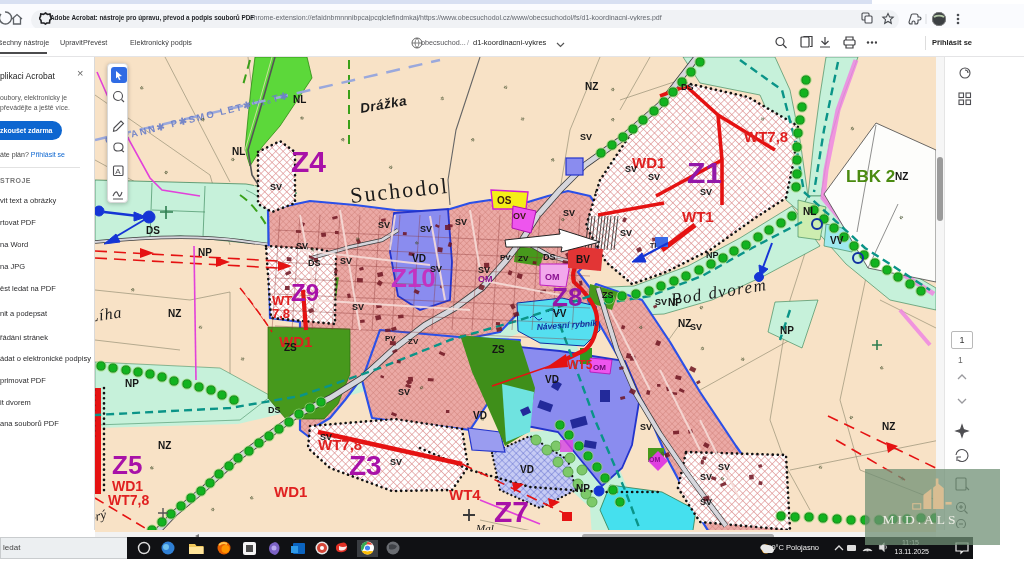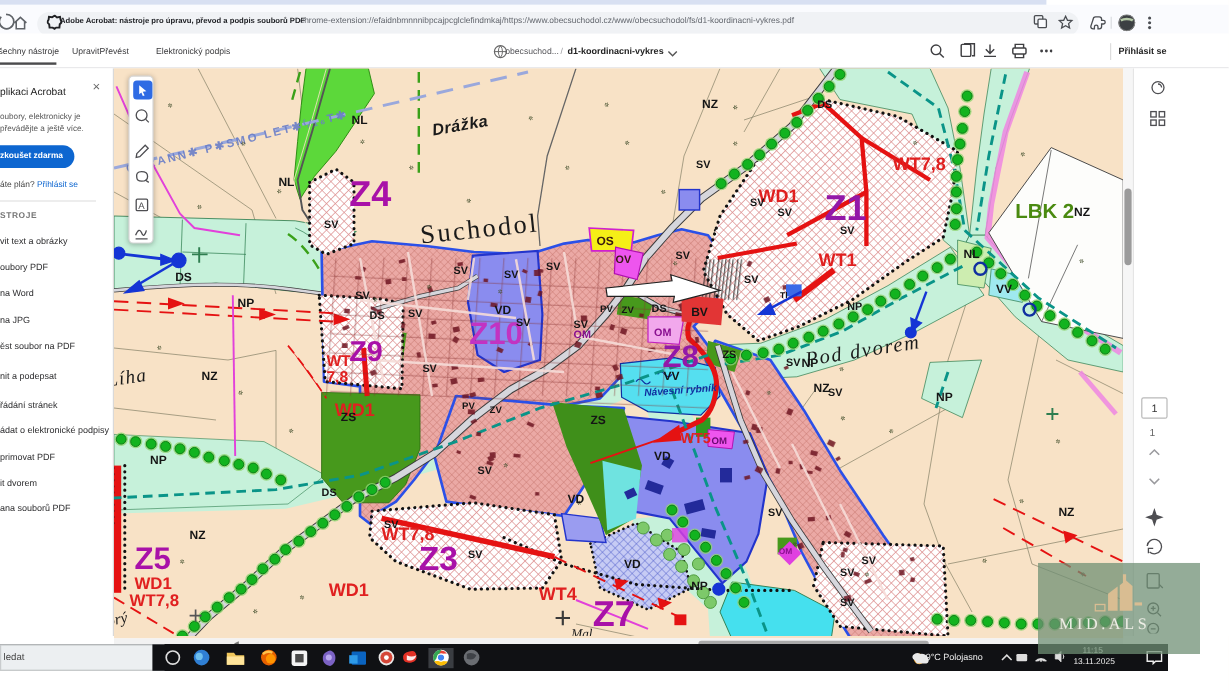--- a/index.html
+++ b/index.html
@@ -76,21 +76,21 @@
     <div class="menuitem" style="left:60px">Upravit</div>
     <div class="menuitem" style="left:83px">Převést</div>
     <div class="menuitem" style="left:130px">Elektronický podpis</div>
     <div id="underl" class="abs"></div>
     <svg class="abs" style="left:410px;top:8px" width="160" height="14" viewBox="0 0 160 14">
       <circle cx="7" cy="7" r="5" stroke="#666" fill="none" stroke-width="1"></circle>
       <path d="M2,7 h10 M7,2 a8,8 0 0,1 0,10 M7,2 a8,8 0 0,0 0,10" stroke="#666" fill="none" stroke-width="0.8"></path>
     </svg>
     <div class="menuitem" style="left:421px;color:#56565a;font-size:7.2px">obecsuchod...</div>
     <div class="menuitem" style="left:467px;color:#9a9a9e;font-size:7.2px">/</div>
-    <div class="menuitem" style="left:473px;font-weight:bold;color:#222;font-size:7.5px">d1-koordinacni-vykres</div>
+    <div class="menuitem" style="left:473px;font-weight:normal;color:#222;font-size:7.5px">d1-koordinacni-vykres</div>
     <svg class="abs" style="left:556px;top:14px" width="9" height="6" viewBox="0 0 9 6">
         <path d="M1,1 l3.5,3.5 L8,1" stroke="#555" fill="none" stroke-width="1.2"></path>
       </svg>
     <svg class="abs" style="left:772px;top:7px" width="105" height="15" viewBox="0 0 105 15">
       <g stroke="#3f3f42" fill="none" stroke-width="1.2">
         <circle cx="8" cy="6.5" r="4"></circle>
           <line x1="11" y1="9.5" x2="14.5" y2="13"></line>
         <rect x="29" y="2" width="8" height="10" rx="1"></rect>
           <path d="M32,2 v-0.5 h8 v10 h-2"></path>
         <path d="M53,2 v7 m-3.5,-3 l3.5,3.5 3.5,-3.5 M48,12 h10"></path>
@@ -111,24 +111,24 @@
     <div class="sbitem" style="left:77px;top:10px;font-size:11px;color:#666">×</div>
     <div class="sbitem" style="left:0;top:14px;font-size:8.5px;font-weight:normal;color:#222">plikaci Acrobat</div>
     <div class="sbitem" style="left:0;top:37px;font-size:6.8px;color:#555">oubory, elektronicky je</div>
     <div class="sbitem" style="left:0;top:47px;font-size:6.8px;color:#555">převádějte a ještě více.</div>
     <div class="abs" style="left:-20px;top:64px;width:82px;height:19px;background:#0d66d0;border-radius:10px"></div>
     <div class="sbitem" style="left:0;top:70px;font-size:7px;font-weight:bold;color:#fff">zkoušet zdarma</div>
     <div class="sbitem" style="left:0;top:94px;font-size:7px;color:#444">áte plán? <span style="color:#0d66d0">Přihlásit se</span></div>
     <div class="abs" style="left:0;top:110px;width:80px;height:1px;background:#e2e2e2"></div>
     <div class="sbitem" style="left:0;top:120px;font-size:7px;font-weight:bold;color:#777;letter-spacing:0.5px">STROJE</div>
     <div class="sbitem" style="left:0;top:139px">vit text a obrázky</div>
-    <div class="sbitem" style="left:0;top:161px">oubory PDF</div>
+    <div class="sbitem" style="left:0;top:161px">rtovat PDF</div>
     <div class="sbitem" style="left:0;top:183px">na Word</div>
     <div class="sbitem" style="left:0;top:205px">na JPG</div>
-    <div class="sbitem" style="left:0;top:227px">ěst soubor na PDF</div>
+    <div class="sbitem" style="left:0;top:227px">ěst ledat na PDF</div>
     <div class="sbitem" style="left:0;top:252px">nit a podepsat</div>
     <div class="sbitem" style="left:0;top:276px">řádání stránek</div>
     <div class="sbitem" style="left:0;top:297px">ádat o elektronické podpisy</div>
     <div class="sbitem" style="left:0;top:319px">primovat PDF</div>
     <div class="sbitem" style="left:0;top:341px">it dvorem</div>
     <div class="sbitem" style="left:0;top:362px">ana souborů PDF</div>
   </div>
   <div id="mapwrap" class="abs"><svg width="841" height="473" viewBox="95 57 841 473" xmlns="http://www.w3.org/2000/svg" font-family="Liberation Sans, sans-serif">
 <defs>
 <pattern id="th" width="4.4" height="4.4" patternUnits="userSpaceOnUse" patternTransform="rotate(45)">

